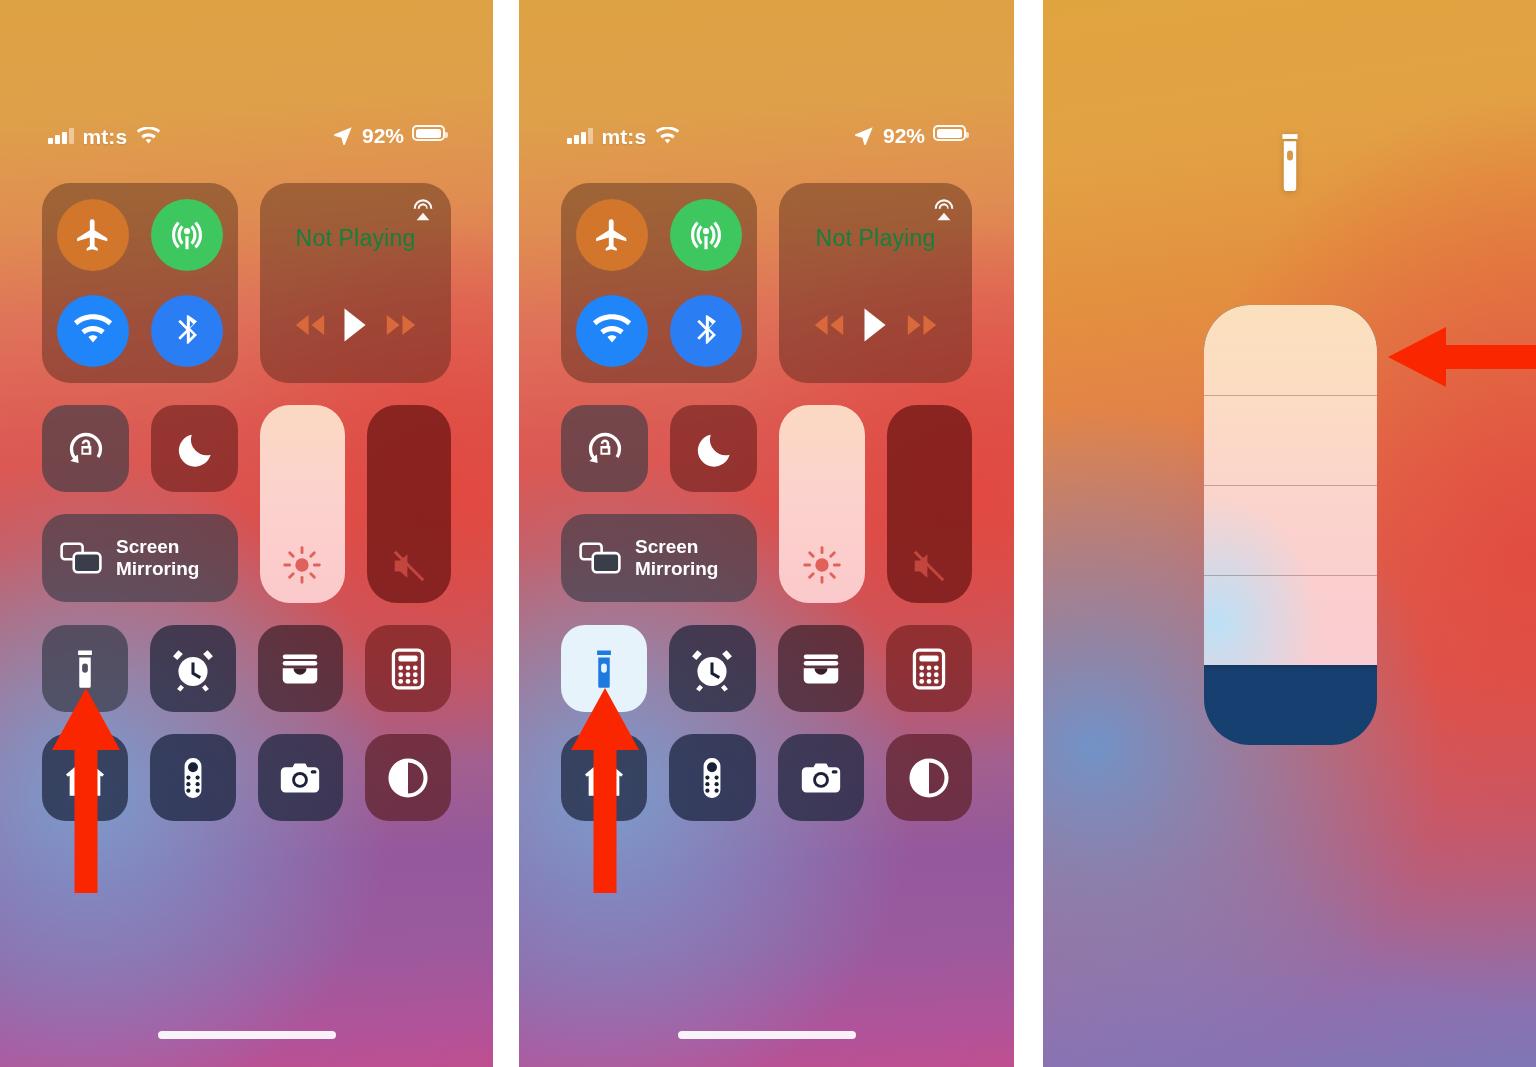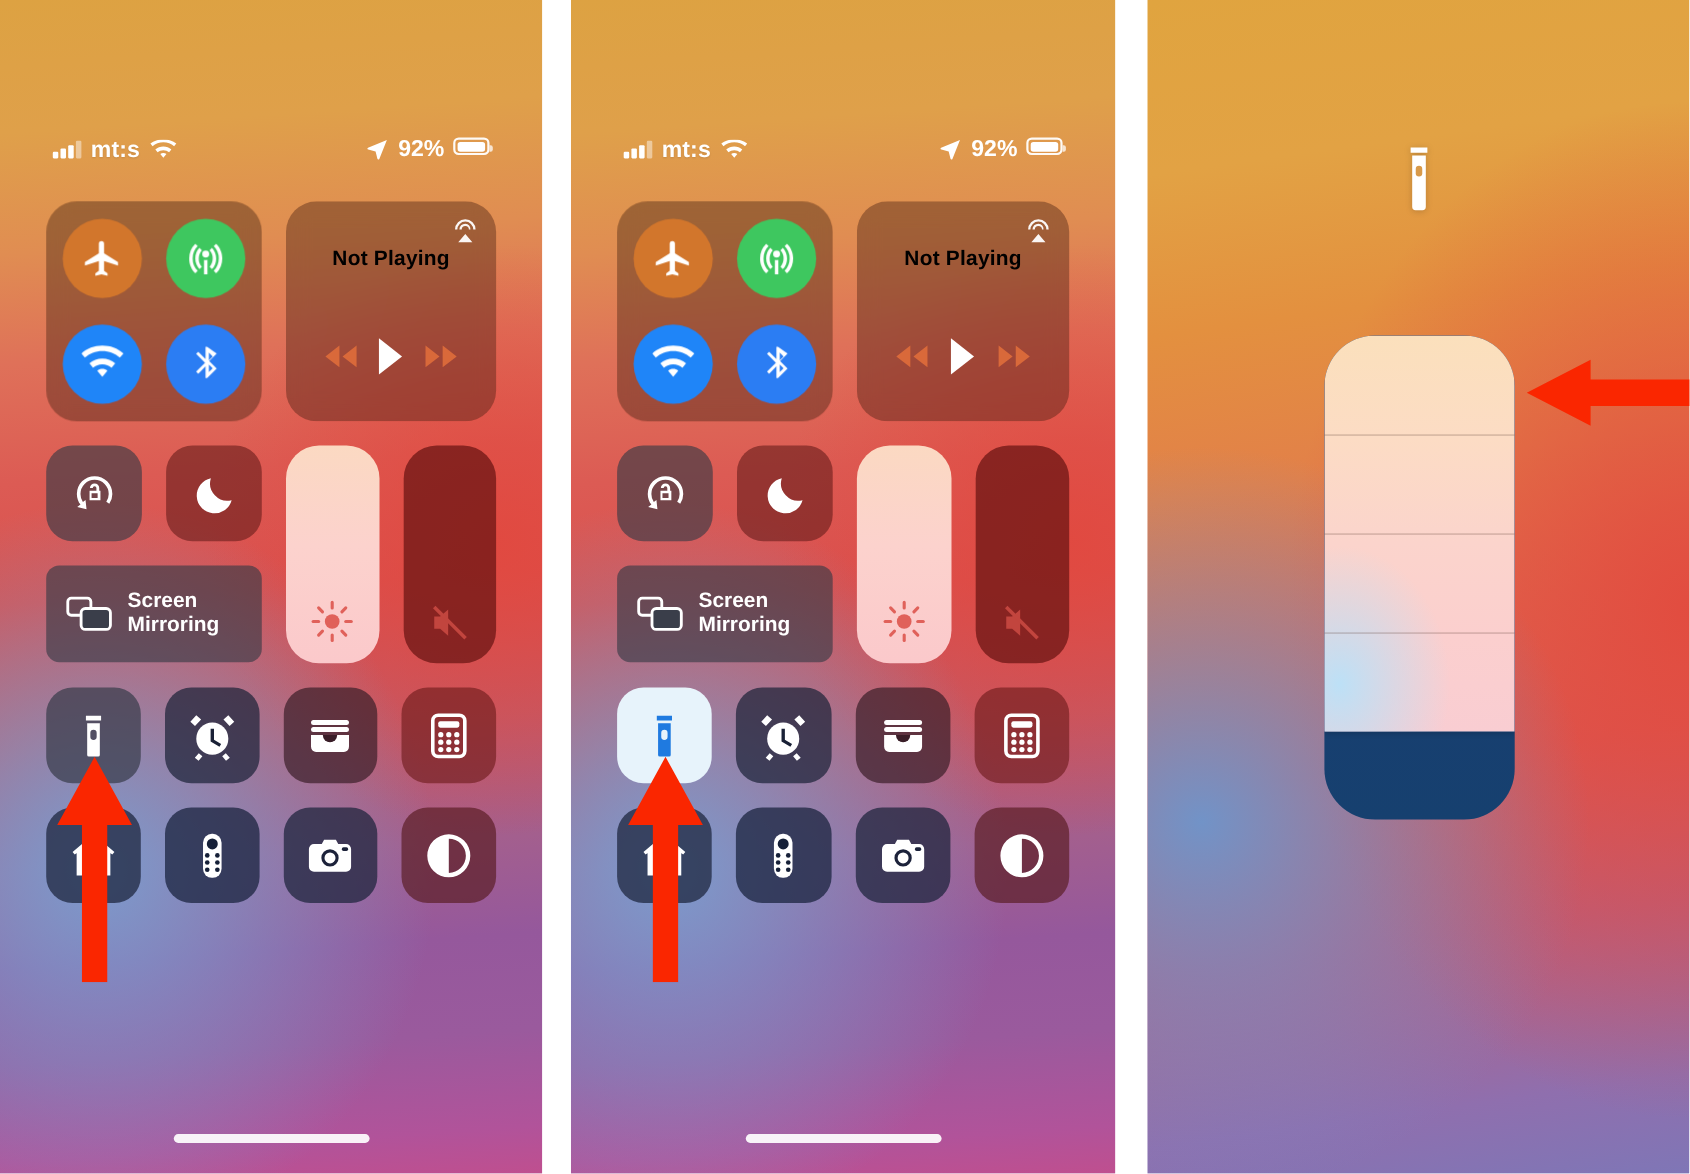--- a/index.html
+++ b/index.html
@@ -58,37 +58,37 @@
     display:grid;grid-template-columns:1fr 1fr;place-items:center;padding:4px;box-sizing:border-box;}
   .circ{width:72px;height:72px;border-radius:50%;display:flex;align-items:center;justify-content:center;}
   .circ svg{width:38px;height:38px;fill:#fff;}
   .c-airplane{background:#d2762c;}
   .c-cellular{background:#3ec75f;}
   .c-wifi{background:#1f85f8;}
   .c-bt{background:#2b7df3;}
 
   .tile-media{flex:1;height:200px;background:rgba(66,28,14,.40);position:relative;
     display:flex;flex-direction:column;align-items:center;}
-  .media-title{margin-top:42px;font-size:19px;font-weight:700;color:#000000;letter-spacing:.2px;}
+  .media-title{margin-top:42px;font-size:23px;font-weight:400;color:#15803d;letter-spacing:.2px;}
   .media-controls{position:absolute;bottom:36px;left:0;right:0;display:flex;
     align-items:center;justify-content:space-around;padding:0 26px;box-sizing:border-box;}
   .media-controls svg{fill:#d9693a;}
   .media-controls .play svg{fill:#fff;}
   .airplay{position:absolute;top:14px;right:14px;}
   .airplay svg{width:28px;height:28px;fill:#fff;opacity:.95;}
 
   
   .row-mid{display:flex;gap:22px;margin-top:22px;}
   .mid-left{width:196px;display:flex;flex-direction:column;gap:22px;}
   .mid-left-top{display:flex;gap:22px;}
   .sq{width:87px;height:87px;border-radius:24px;display:flex;align-items:center;justify-content:center;}
   .sq svg{width:44px;height:44px;fill:#fff;}
   .t-rotation{background:rgba(52,56,68,.62);}
   .t-dnd{background:rgba(98,26,24,.58);}
-  .t-mirror{width:196px;height:88px;border-radius:12px;background:rgba(52,56,68,.62);
+  .t-mirror{width:196px;height:88px;border-radius:24px;background:rgba(52,56,68,.62);
     display:flex;align-items:center;gap:14px;padding-left:18px;box-sizing:border-box;}
   .t-mirror svg{width:42px;height:34px;flex:none;}
   .mirror-label{color:#fff;font-size:19px;font-weight:600;line-height:1.18;}
 
   .slider{width:87px;height:198px;border-radius:30px;position:relative;overflow:hidden;}
   .slider .glyph{position:absolute;bottom:18px;left:0;right:0;display:flex;justify-content:center;}
   .sl-bright{background:linear-gradient(180deg,#fbd9c2 0%, #fcd2cd 46%, #fbc9cb 100%);}
   .sl-bright .glyph svg{width:40px;height:40px;fill:#e0615a;}
   .sl-vol{background:rgba(104,20,18,.72);}
   .sl-vol .glyph svg{width:38px;height:38px;fill:#c2453e;}

